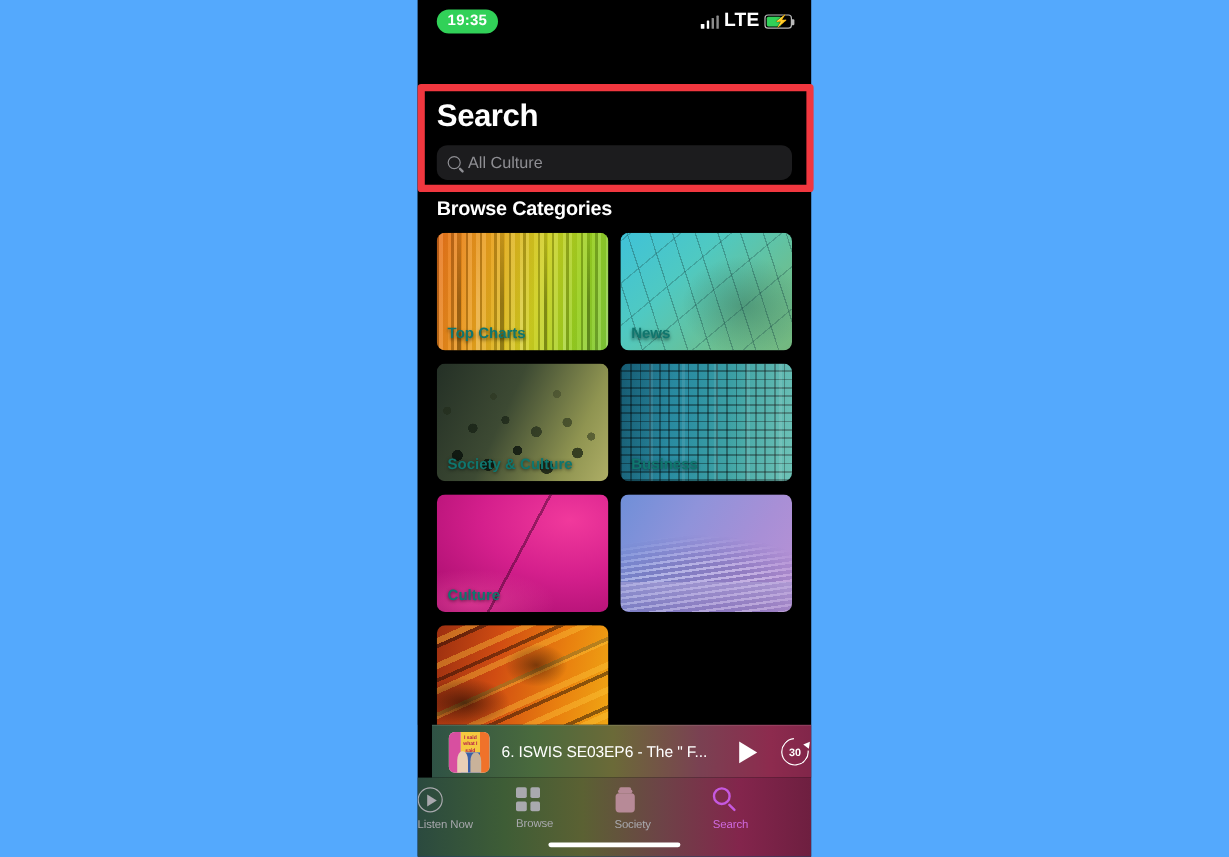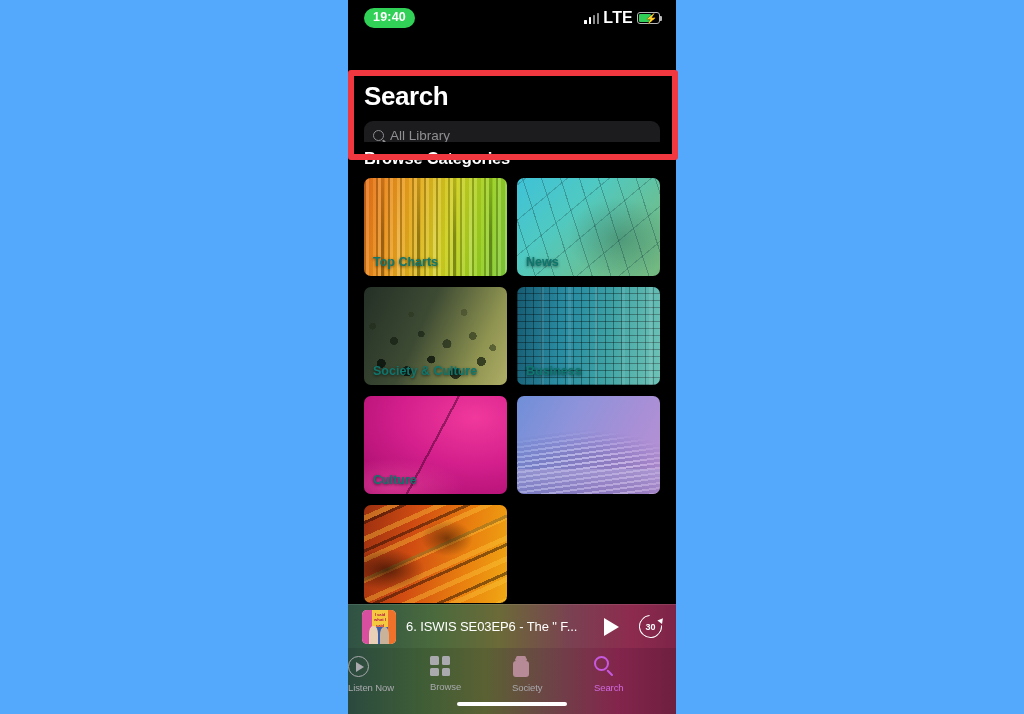--- a/index.html
+++ b/index.html
@@ -121,21 +121,21 @@
     left: 348px; top: 70px;
     width: 330px; height: 90px;
     border: 6px solid #f1373f;
     border-radius: 3px;
     pointer-events: none;
     z-index: 40;
   }
 
   
   #content {
-    position: absolute; left: 0; top: 142px;
+    position: absolute; left: 0; top: 158px;
     width: 100%; bottom: 110px;
     overflow: hidden;
     background: #000;
   }
   #browse-title {
     color: #ffffff;
     font-size: 16.5px;
     font-weight: bold;
     letter-spacing: -0.2px;
     padding: 7px 16px 0 16px;
@@ -316,21 +316,21 @@
   }
   .art-tech::after {
     content: ""; position: absolute; inset: 0;
     background:
       radial-gradient(ellipse 38% 30% at 16% 66%, rgba(20,5,2,.6), transparent 70%),
       radial-gradient(ellipse 26% 26% at 58% 34%, rgba(25,8,2,.5), transparent 70%);
   }
 
   
   #mini-player {
-    position: absolute; left: 0; bottom: 66px;
+    position: absolute; left: 12px; bottom: 66px;
     width: 100%; height: 44px;
     display: flex; align-items: center;
     padding: 0 14px;
     gap: 10px;
     background: linear-gradient(90deg, #2f5245 0%, #4a6a3d 26%, #6b6a38 46%, #7a4152 68%, #8d2b4e 86%, #7d2448 100%);
     border-top: 0.5px solid rgba(255,255,255,0.10);
   }
   #player-art {
     position: relative;
     width: 34px; height: 34px;
@@ -489,41 +489,41 @@
   }
 </style>
 </head>
 <body>
 
 <div id="page">
 
   <div id="phone">
 
     <div id="status-bar">
-      <div id="time-pill">19:40</div>
+      <div id="time-pill">19:35</div>
       <div id="status-right">
         <div class="sig-bars">
           <i></i>
             <i></i>
             <i></i>
             <i></i>
         </div>
         <div id="lte-label">LTE</div>
         <div id="battery">
           <div id="battery-fill"></div>
           <div id="bolt">⚡</div>
         </div>
       </div>
     </div>
 
     <div id="search-header">
       <div id="page-title">Search</div>
       <div id="search-field">
         <span class="magnifier"></span>
-        <span id="search-placeholder">All Library</span>
+        <span id="search-placeholder">All Culture</span>
       </div>
     </div>
 
     <div id="content">
       <div id="browse-title">Browse Categories</div>
       <div id="cat-grid">
 
         <div class="cat-card">
           <div class="art art-topcharts"></div>
           <div class="cat-label">Top Charts</div>

